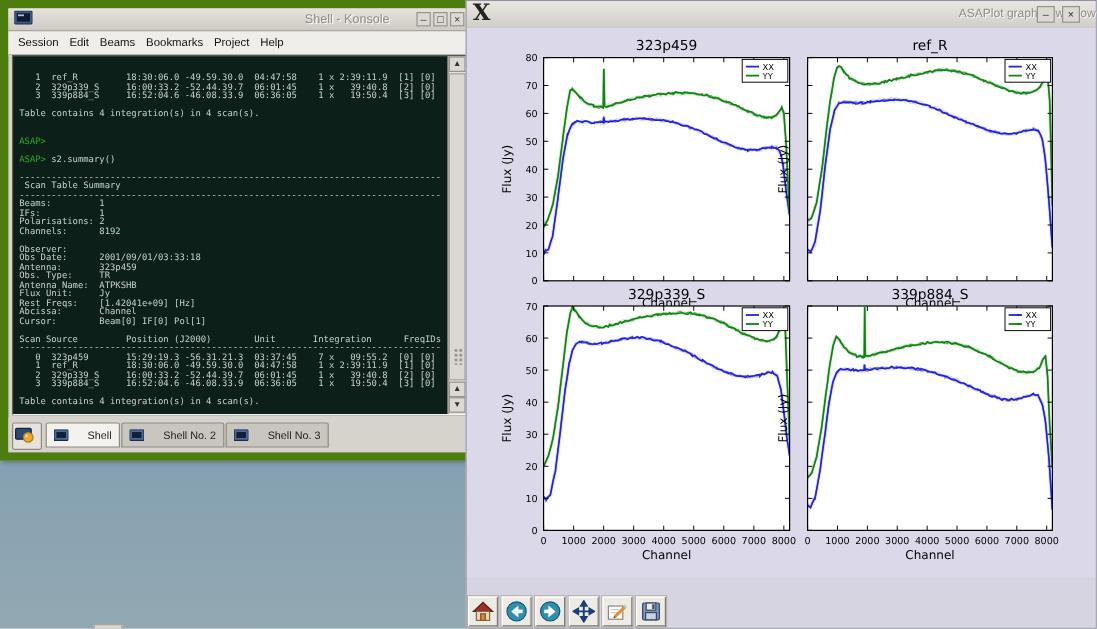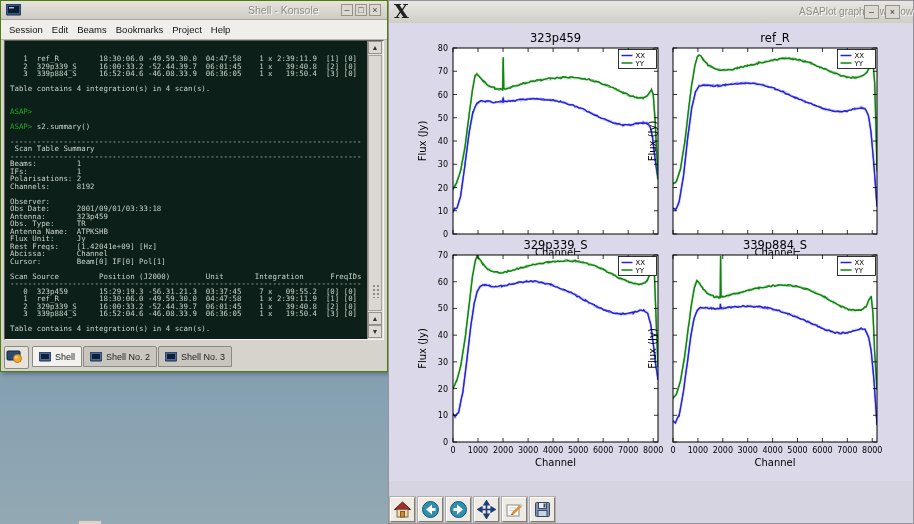--- a/index.html
+++ b/index.html
@@ -1,36 +1,36 @@
 <!DOCTYPE html>
 <html><head>
 <meta charset="utf-8">
 <style>
 html,body{margin:0;padding:0;width:914px;height:524px;overflow:hidden;position:relative;font-family:"Liberation Sans",sans-serif}
 #desktop{position:absolute;inset:0;background:linear-gradient(180deg,#6e93ac 0%,#7d9cb0 60%,#93a9b3 100%)}
-.win{position:absolute;background:#d6d3cc;border:1px solid #4d7c0f}
+.win{position:absolute;background:#d6d3cc;border:7px solid #4d7c0f}
 #konsole{left:0;top:0;width:386px;height:370px;box-shadow:2px 2px 4px rgba(0,0,0,.3)}
 .ktitle{position:relative;height:18px;background:linear-gradient(#e6e3dd,#cecbc4);border-bottom:1px solid #a9a6a0}
 .kicon{position:absolute;left:5px;top:2px;width:15px;height:13px}
 .ktext{position:absolute;left:247px;top:3px;font-size:10.5px;color:#8f8c86;text-shadow:1px 1px 0 rgba(255,255,255,.9);white-space:nowrap}
 .tbtn{position:absolute;top:3px;width:12px;height:12px;background:#dcd9d3;border:1px solid #96938d;color:#44423e;font-size:9px;line-height:10px;text-align:center;box-sizing:border-box}
 .kmenu{height:19px;background:#f0eeea;border-bottom:1px solid #b8b5af;font-size:9.5px;color:#111;display:flex;align-items:center;padding-left:8px}
 .kmenu span{margin-right:9px}
 #kterm{position:absolute;left:3px;top:39px;width:380px;height:300px;background:#0d1f19;border-top:1px solid #5f5c57;border-left:1px solid #5f5c57;border-right:1px solid #f6f4f0;border-bottom:1px solid #f6f4f0;box-sizing:border-box}
 #termtext{position:absolute;left:0;top:0;width:363px;height:298px;overflow:hidden;padding:14px 0 0 5px;box-sizing:border-box}
 .kline{white-space:pre;height:7.5px;font-family:"DejaVu Sans Mono",monospace;font-size:7.4px;line-height:7.5px;color:#c6d3cb}
 .kline .g{color:#20ab20}
 .kline .cur{display:inline-block;width:4px;height:6.5px;border:1px solid #c6d3cb;vertical-align:-1px}
 #kscroll{position:absolute;right:0;top:0;width:15px;height:298px;background:#e4e1da;border-left:1px solid #8d8a84}
 .sbtn{position:absolute;left:0px;width:14px;height:13px;background:#dcd9d2;border:1px solid #95928c;box-sizing:border-box;text-align:center;font-size:7px;line-height:11px;color:#333}
 #sthumb{position:absolute;left:0px;top:14px;width:14px;height:256px;background:#dbd8d1;border:1px solid #a5a29c;box-sizing:border-box}
 .grip{position:absolute;left:3px;width:8px;height:14px;background:radial-gradient(circle 1px at 2px 2px,#908d87 1px,transparent 1.4px) 0 0/4px 4px}
 #ktabs{position:absolute;left:0;top:341px;width:384px;height:28px;background:#d6d3cc;display:flex;align-items:flex-start;padding:4px 0 0 3px;box-sizing:border-box}
 .newb{width:23px;height:21px;background:#e6e3dc;border:1px solid #8d8a84;border-radius:2px;margin-right:3px;position:relative}
-.tab{height:21px;background:#c9c6bf;border:1px solid #8d8a84;font-size:9px;color:#222;padding:0 6px;display:flex;align-items:center;gap:4px;margin-right:1px;border-radius:2px 2px 0 0;box-sizing:border-box}
+.tab{height:21px;background:#c9c6bf;border:1px solid #8d8a84;font-size:9px;color:#222;padding:0 6px;display:flex;align-items:center;gap:16px;margin-right:1px;border-radius:2px 2px 0 0;box-sizing:border-box}
 .tab.active{background:#f4f2ee}
 .tabicon{width:12px;height:10px;display:inline-block}
 #plotwin{left:388px;top:0;width:526px;height:524px;background:#dbd8e9;border:1px solid #95929e;box-sizing:border-box}
 .ptitle{position:relative;height:22px;background:linear-gradient(#e9e7e2,#d1cec8);border-bottom:1px solid #a9a6ad}
 .xlogo{position:absolute;left:5px;top:-1px;font-family:"DejaVu Serif",serif;font-weight:bold;font-size:19px;color:#222}
 .pttext{position:absolute;left:0;right:0;text-align:right;top:5px;font-size:10px;color:#8f8c86;text-shadow:1px 1px 0 rgba(255,255,255,.85)}
 .pbtn{position:absolute;top:4px;width:15px;height:14px;background:#dcd9d3;border:1px solid #96938d;font-size:9px;text-align:center;line-height:12px;color:#333;box-sizing:border-box}
 #pcanvas{position:absolute;left:0;top:22px;width:524px;height:458px;background:#dbd8e9}
 #ptoolbar{position:absolute;left:0;top:480px;width:524px;height:42px;background:#d7d4e1}
 .toolbtn{position:absolute;top:16px;width:25px;height:25px;background:#edebe4;border-top:1px solid #fff;border-left:1px solid #fff;border-right:1px solid #7f7c77;border-bottom:1px solid #7f7c77;box-shadow:0 0 0 1px #b1afa8;box-sizing:border-box}

